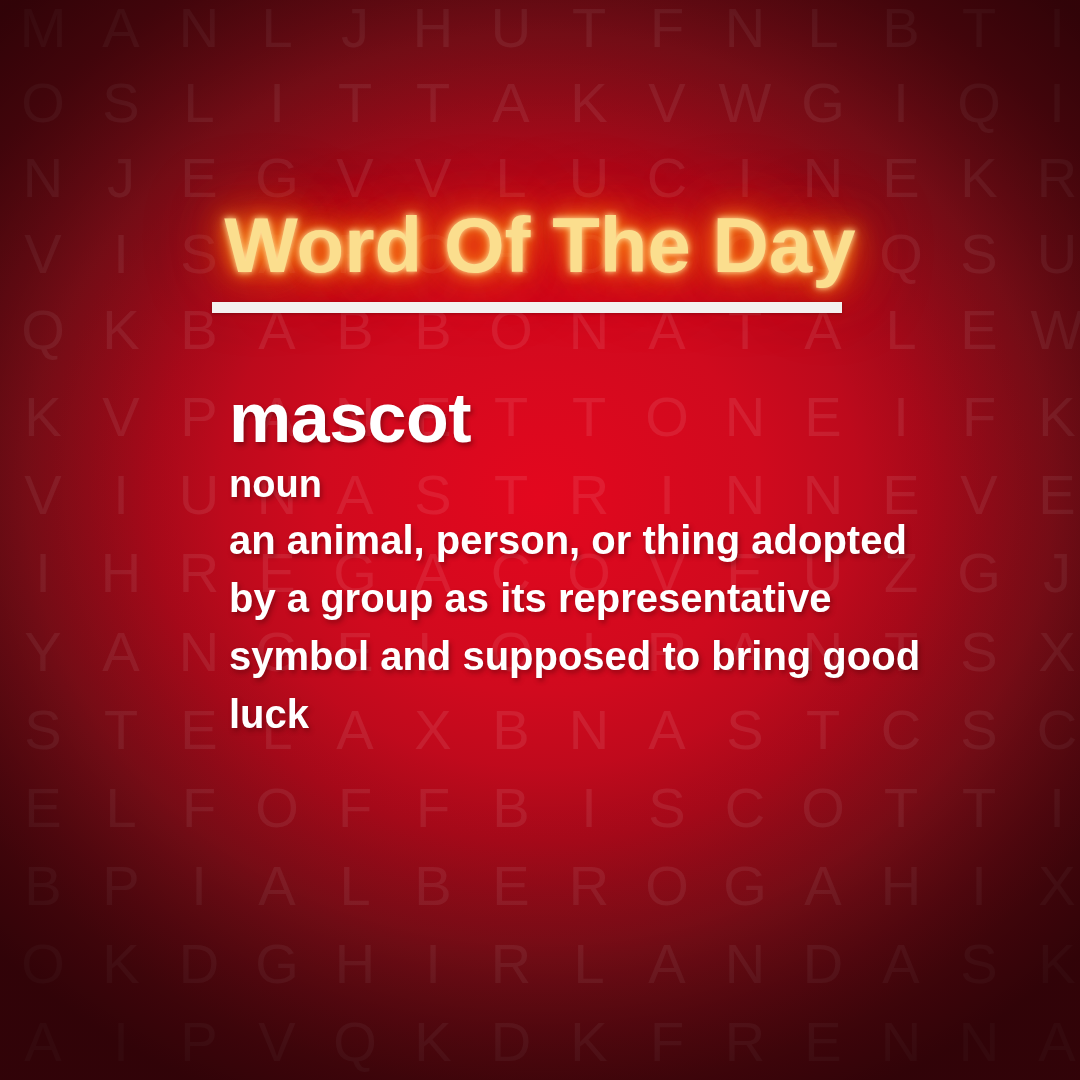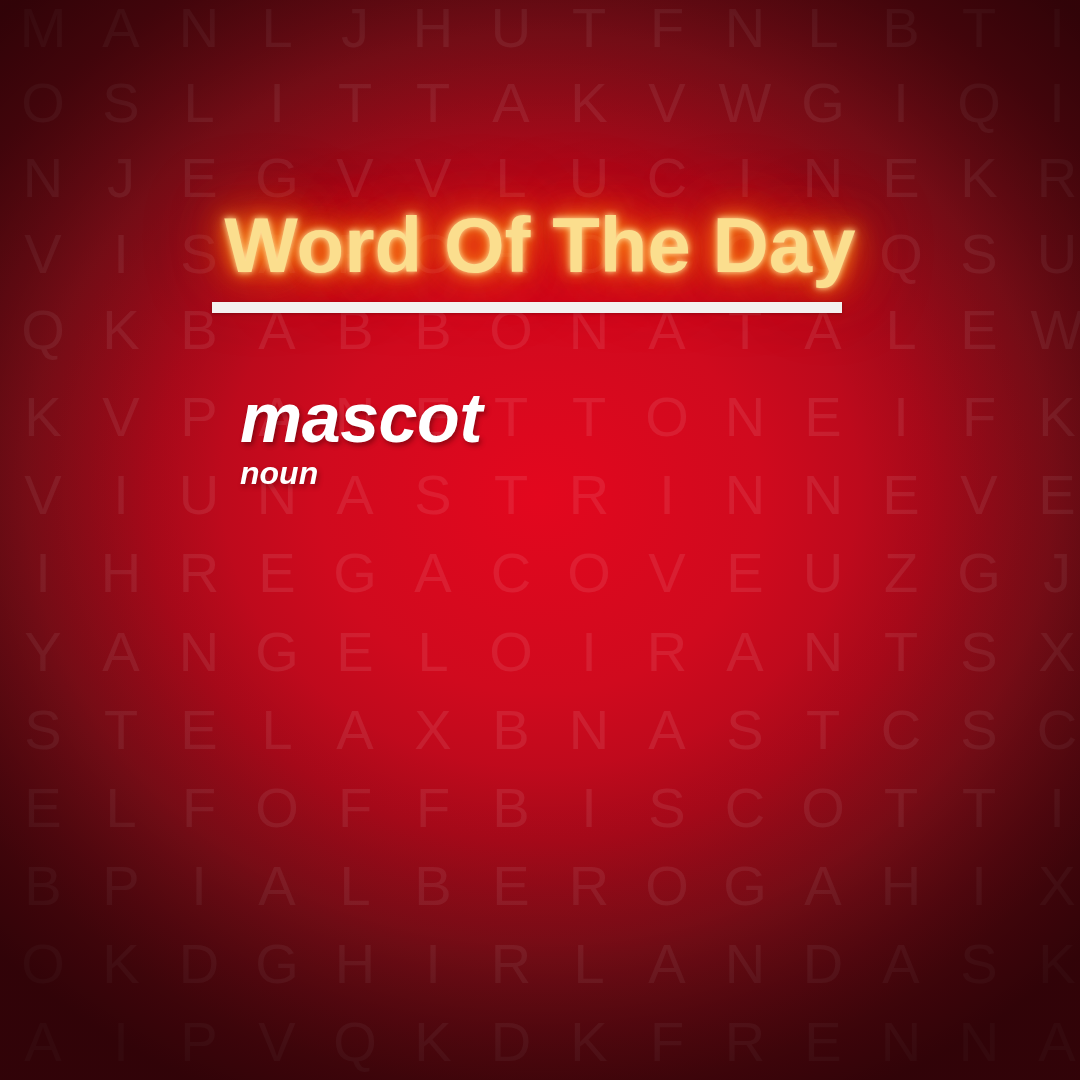--- a/index.html
+++ b/index.html
@@ -96,46 +96,45 @@
     left: 212px;
     width: 630px;
     height: 11px;
     background: #F3F1F0;
     box-shadow: 0 1px 3px rgba(0,0,0,0.25);
   }
 
   #entry {
     position: absolute;
     top: 383px;
-    left: 240px;
+    left: 229px;
     width: 760px;
-    font-style: italic;
   }
   #word {
     font-family: "Liberation Sans", sans-serif;
     font-size: 70px;
     font-weight: 700;
     line-height: 1.0;
     color: #FFFFFF;
     letter-spacing: -0.5px;
     text-shadow: 2px 3px 5px rgba(60, 0, 5, 0.45);
   }
   #pronunciation {
     margin-top: 8px;
     font-family: "Liberation Sans", sans-serif;
     font-size: 46px;
     font-weight: 700;
     line-height: 1.05;
     color: #72CB4B;
     text-shadow: 2px 3px 5px rgba(60, 0, 5, 0.4);
   }
   #part-of-speech {
-    margin-top: 4px;
-    font-family: "Liberation Sans", sans-serif;
-    font-size: 32px;
+    margin-top: 12px;
+    font-family: "Liberation Sans", sans-serif;
+    font-size: 38px;
     font-weight: 700;
     line-height: 1.05;
     color: #FFFFFF;
     text-shadow: 2px 3px 5px rgba(60, 0, 5, 0.4);
   }
   #definition {
     margin-top: 6px;
     font-family: "Liberation Sans", sans-serif;
     font-size: 40px;
     font-weight: 700;
@@ -399,17 +398,18 @@
   <div id="content">
 
     <div id="title-block">
       <div id="title">Word Of The Day</div>
     </div>
     <div id="title-underline"></div>
 
     <div id="entry">
       <div id="word">mascot</div>
       <div id="part-of-speech">noun</div>
+      <div id="definition">an animal, person, or thing adopted by a group as its representative symbol and supposed to bring good luck</div>
     </div>
 
 
   </div>
 </div>
 
 </body></html>

